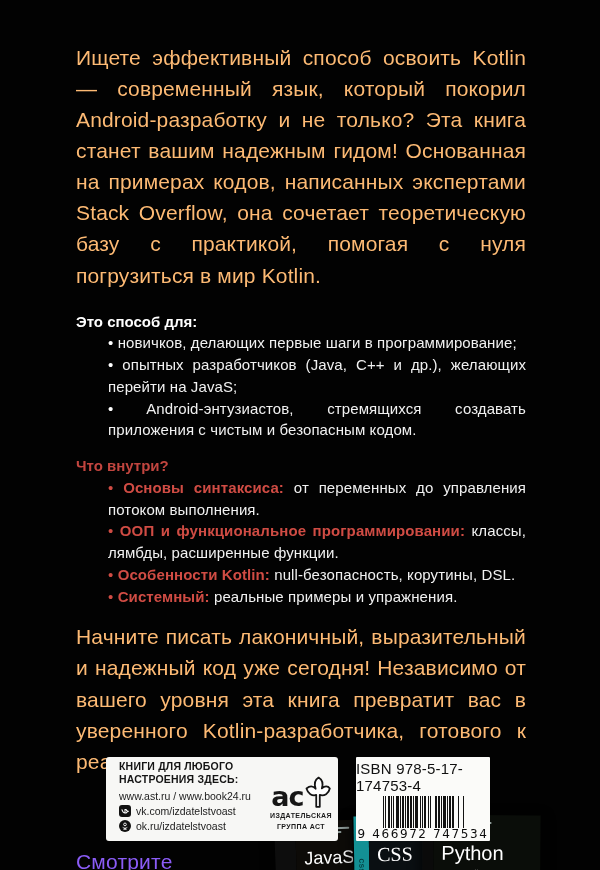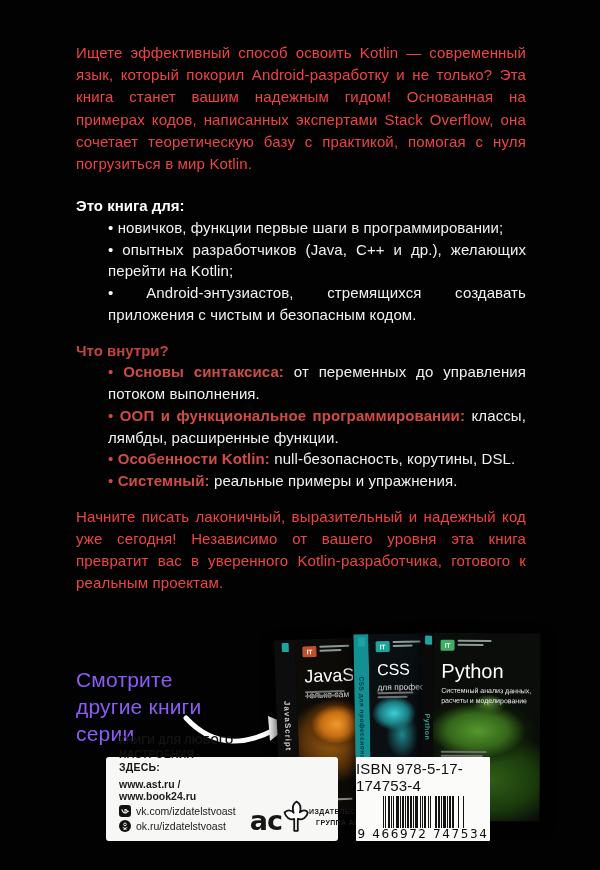--- a/index.html
+++ b/index.html
@@ -6,22 +6,22 @@
   body{
     width:600px;height:870px;background:#000;overflow:hidden;
     font-family:"Liberation Sans",sans-serif;color:#efefef;
     -webkit-font-smoothing:antialiased;
   }
   .page{position:relative;width:600px;height:870px;background:#020202;}
   .content{position:absolute;left:76px;top:42px;width:450px;}
 
   
   .para{
-    font-size:15px;line-height:1.48;text-align:justify;letter-spacing:.15px;
-    margin:0 0 20px 0;color:#ef4444;
+    font-size:21px;line-height:1.48;text-align:justify;letter-spacing:.15px;
+    margin:0 0 20px 0;color:#fdba74;
   }
   .sec-heading{font-size:15px;font-weight:700;line-height:1.45;margin:0;color:#fff;}
   ul.blist{list-style:none;margin:0 0 14px 0;padding:0 0 0 32px;}
   ul.blist li{
     font-size:15px;line-height:1.45;text-align:justify;letter-spacing:.1px;margin:0;color:#f1f1f1;
   }
   ul.blist li::before{content:"• ";color:#fff;}
   ul.blist.red li::before{color:#d04c44;}
   ul.blist.red li strong{font-weight:700;}
   .red-h{color:#c1453f;}
@@ -66,70 +66,70 @@
   .book-js .title{font-size:18px;font-weight:500;}
   .book-js .subtitle{font-size:8.5px;}
 
   .book-css{left:80px;top:7px;width:70px;height:180px;transform:rotate(-1deg);}
   .book-css .spine{width:15px;background:#139094;color:#04383a;font-size:6.5px;letter-spacing:.5px;}
   .book-css .cover{background:
       radial-gradient(26px 20px at 44% 44%,#3bd0d6 0%,#1b7a81 55%,rgba(10,40,44,0) 85%),
       radial-gradient(20px 30px at 58% 56%,#20858d 0%,rgba(10,40,44,0) 80%),
       radial-gradient(24px 24px at 66% 92%,#7c2b22 0%,#461410 60%,rgba(20,6,4,0) 100%),
       #0a0f12;}
-  .book-css .title{font-size:16px;font-weight:400;}
+  .book-css .title{font-size:20px;font-weight:400;font-family:Liberation Serif, serif;}
   .book-css .subtitle{font-size:8.5px;}
 
   .book-py{left:147px;top:6px;width:118px;height:188px;transform:rotate(.4deg);}
   .book-py .spine{width:11px;background:#0a0a0a;color:#35a08f;font-size:7px;letter-spacing:.5px;}
   .book-py .cover{background:
       radial-gradient(60px 34px at 42% 52%,#55982e 0%,#35671a 50%,rgba(16,34,8,.4) 80%,rgba(0,0,0,0) 100%),
       radial-gradient(80px 55px at 55% 78%,#2f5c17 0%,#1a3a0c 55%,rgba(8,16,4,0) 90%),
       radial-gradient(16px 10px at 52% 38%,#78bf46 0%,rgba(60,110,30,0) 100%),
       #0a0d09;}
   .book-py .title{font-size:20px;font-weight:500;}
   .book-py .subtitle{font-size:7px;width:92px;color:#e9e9e9;line-height:1.4;}
 
   
   .footer{position:absolute;left:106px;top:757px;display:flex;gap:18px;align-items:flex-start;}
   .promo-box{
     width:232px;height:84px;background:#f7f7f5;border-radius:3px;color:#141414;
     display:flex;align-items:flex-end;box-sizing:border-box;padding:9px 6px 9px 13px;
   }
   .promo-left{width:152px;display:flex;flex-direction:column;justify-content:center;}
   .promo-h{font-size:10.5px;font-weight:700;line-height:1.3;letter-spacing:.2px;}
-  .promo-sites{font-size:10.5px;margin-top:3px;color:#1c1c1c;font-weight:bold;}
+  .promo-sites{font-size:10.5px;margin-top:3px;color:#1c1c1c;}
   .promo-row{display:flex;align-items:center;gap:5px;margin-top:3px;font-size:10.5px;color:#1c1c1c;}
   .soc-icon{width:12px;height:12px;background:#111;border-radius:3px;display:flex;align-items:center;justify-content:center;flex:0 0 auto;}
   .promo-divider{width:1px;background:#2a2a2a;margin:2px 8px 2px 6px;}
-  .promo-right{flex:1;display:flex;flex-direction:row;align-items:center;justify-content:center;}
+  .promo-right{flex:1;display:flex;flex-direction:column;align-items:center;justify-content:center;}
   .ast-logo{display:flex;align-items:flex-end;gap:1px;}
   .ast-logo .ast-letters{font-size:27px;font-weight:800;line-height:.8;color:#161616;letter-spacing:-1px;font-family:"DejaVu Sans",sans-serif;}
   .ast-caption{font-size:7px;font-weight:700;letter-spacing:.4px;color:#1a1a1a;text-align:center;line-height:1.5;margin-top:3px;}
 
   .barcode-box{
     width:134px;height:84px;background:#fbfbf9;color:#111;border-radius:1px;
     display:flex;flex-direction:column;align-items:center;box-sizing:border-box;padding-top:3px;
   }
   .isbn-line{font-size:15px;letter-spacing:.2px;color:#111;}
   .bars{margin-top:2px;}
   .barcode-digits{font-size:12px;letter-spacing:1.6px;color:#0d0d0d;margin-top:-1px;font-family:"DejaVu Sans",sans-serif;}
 </style>
 </head>
 <body>
 
 <div class="page">
   <div class="content">
 
     <p class="para">Ищете эффективный способ освоить Kotlin — современный язык, который покорил Android-разработку и не только? Эта книга станет вашим надежным гидом! Основанная на примерах кодов, написанных экспертами Stack Overflow, она сочетает теоретическую базу с практикой, помогая с нуля погрузиться в мир Kotlin.</p>
 
-    <h3 class="sec-heading">Это книга для:</h3>
+    <h3 class="sec-heading">Это способ для:</h3>
     <ul class="blist">
-      <li><span>новичков, функции первые шаги в программировании;</span></li>
-      <li><span>опытных разработчиков (Java, C++ и др.), желающих перейти на Kotlin;</span></li>
+      <li><span>новичков, делающих первые шаги в программирование;</span></li>
+      <li><span>опытных разработчиков (Java, C++ и др.), желающих перейти на JavaS;</span></li>
       <li><span>Android-энтузиастов, стремящихся создавать приложения с чистым и безопасным кодом.</span></li>
     </ul>
 
     <h3 class="sec-heading red-h">Что внутри?</h3>
     <ul class="blist red">
       <li><strong class="red-lead">Основы синтаксиса:</strong> <span>от переменных до управления потоком выполнения.</span></li>
       <li><strong class="red-lead">ООП и функциональное программировании:</strong> <span>классы, лямбды, расширенные функции.</span></li>
       <li><strong class="red-lead">Особенности Kotlin:</strong> <span>null-безопасность, корутины, DSL.</span></li>
       <li><strong class="red-lead">Системный:</strong> <span>реальные примеры и упражнения.</span></li>
     </ul>

